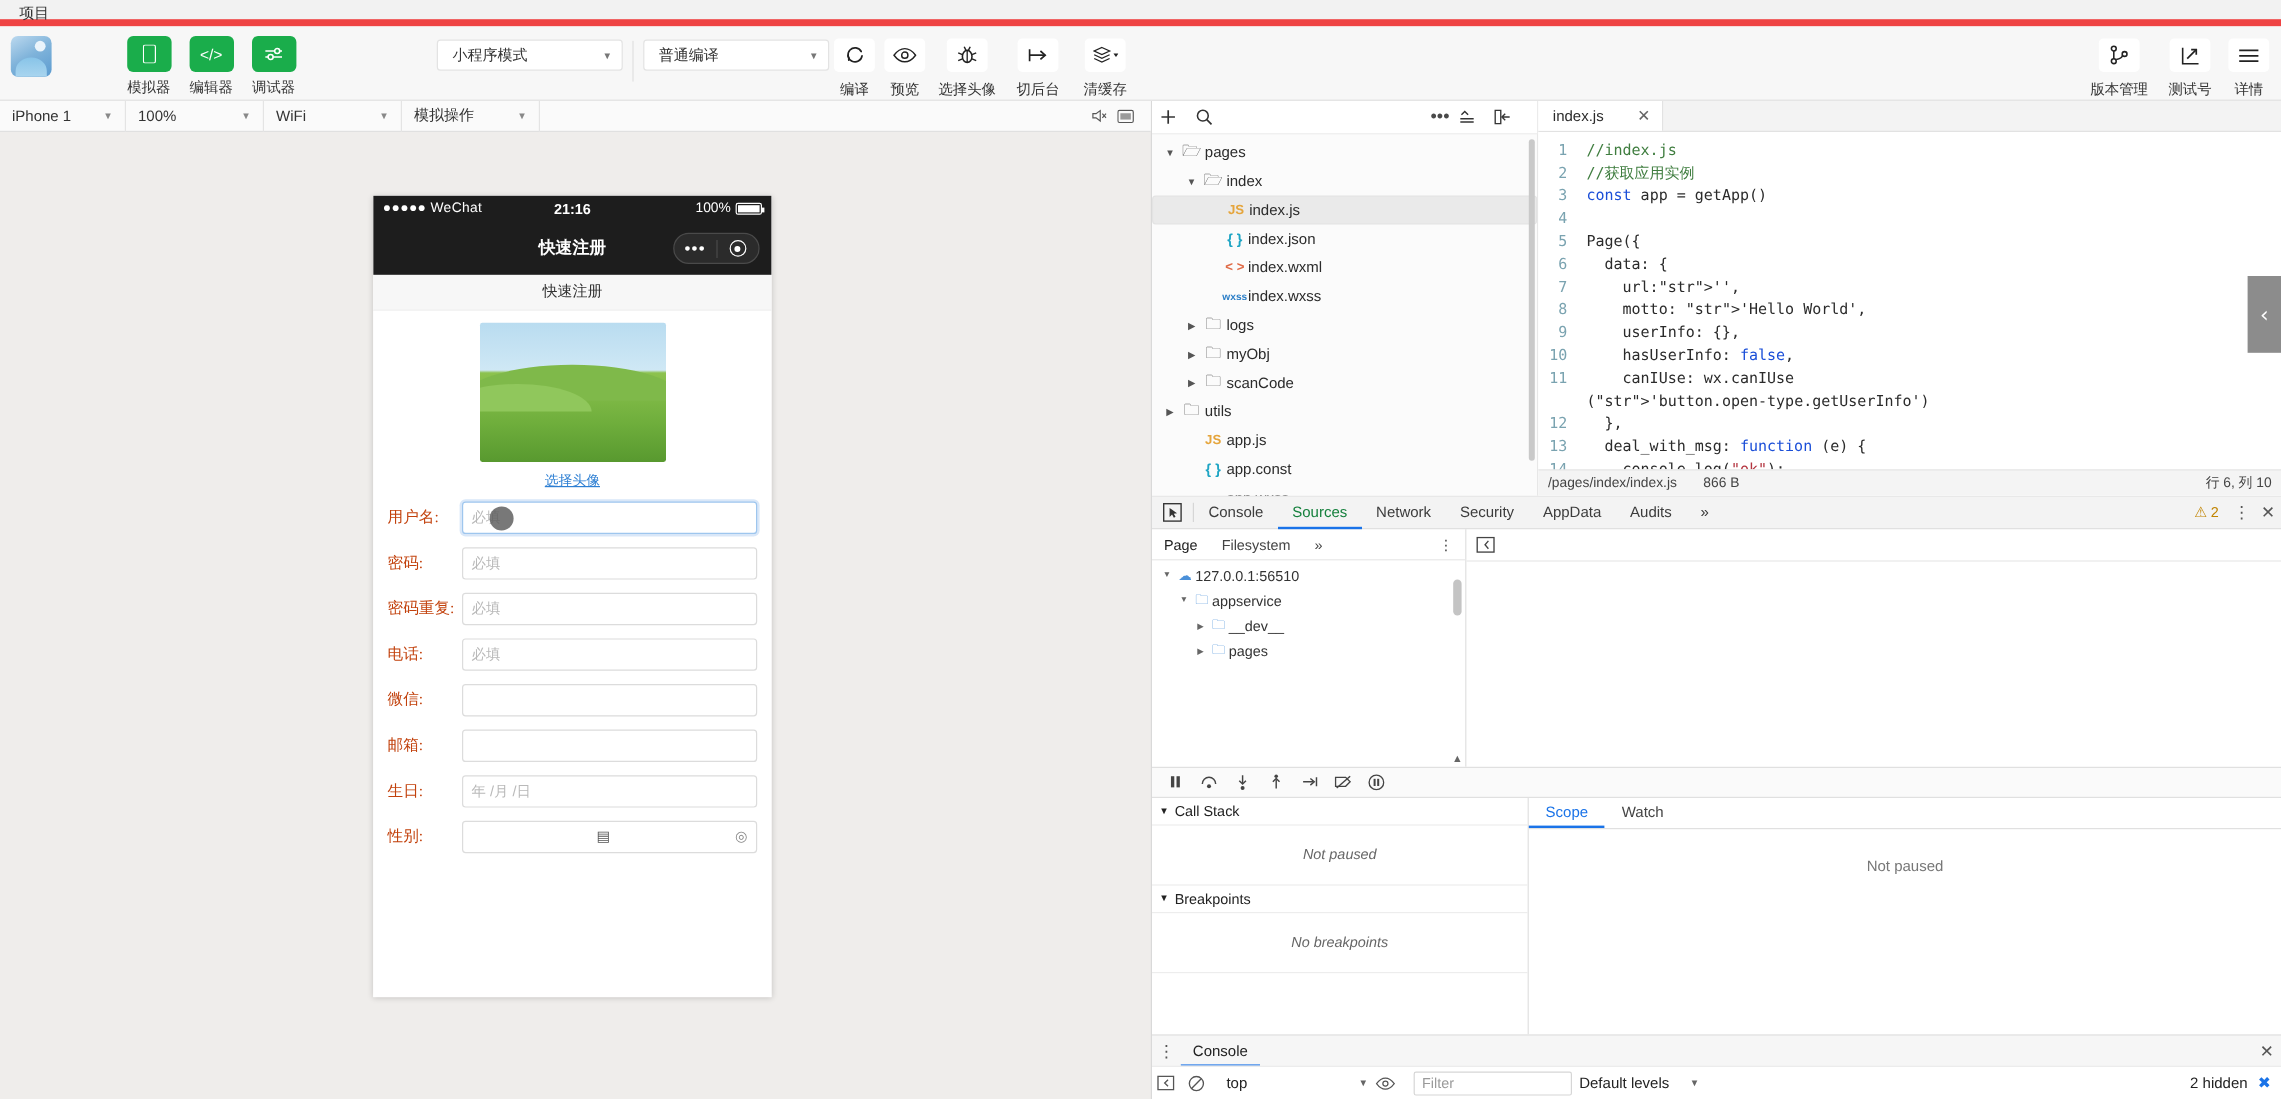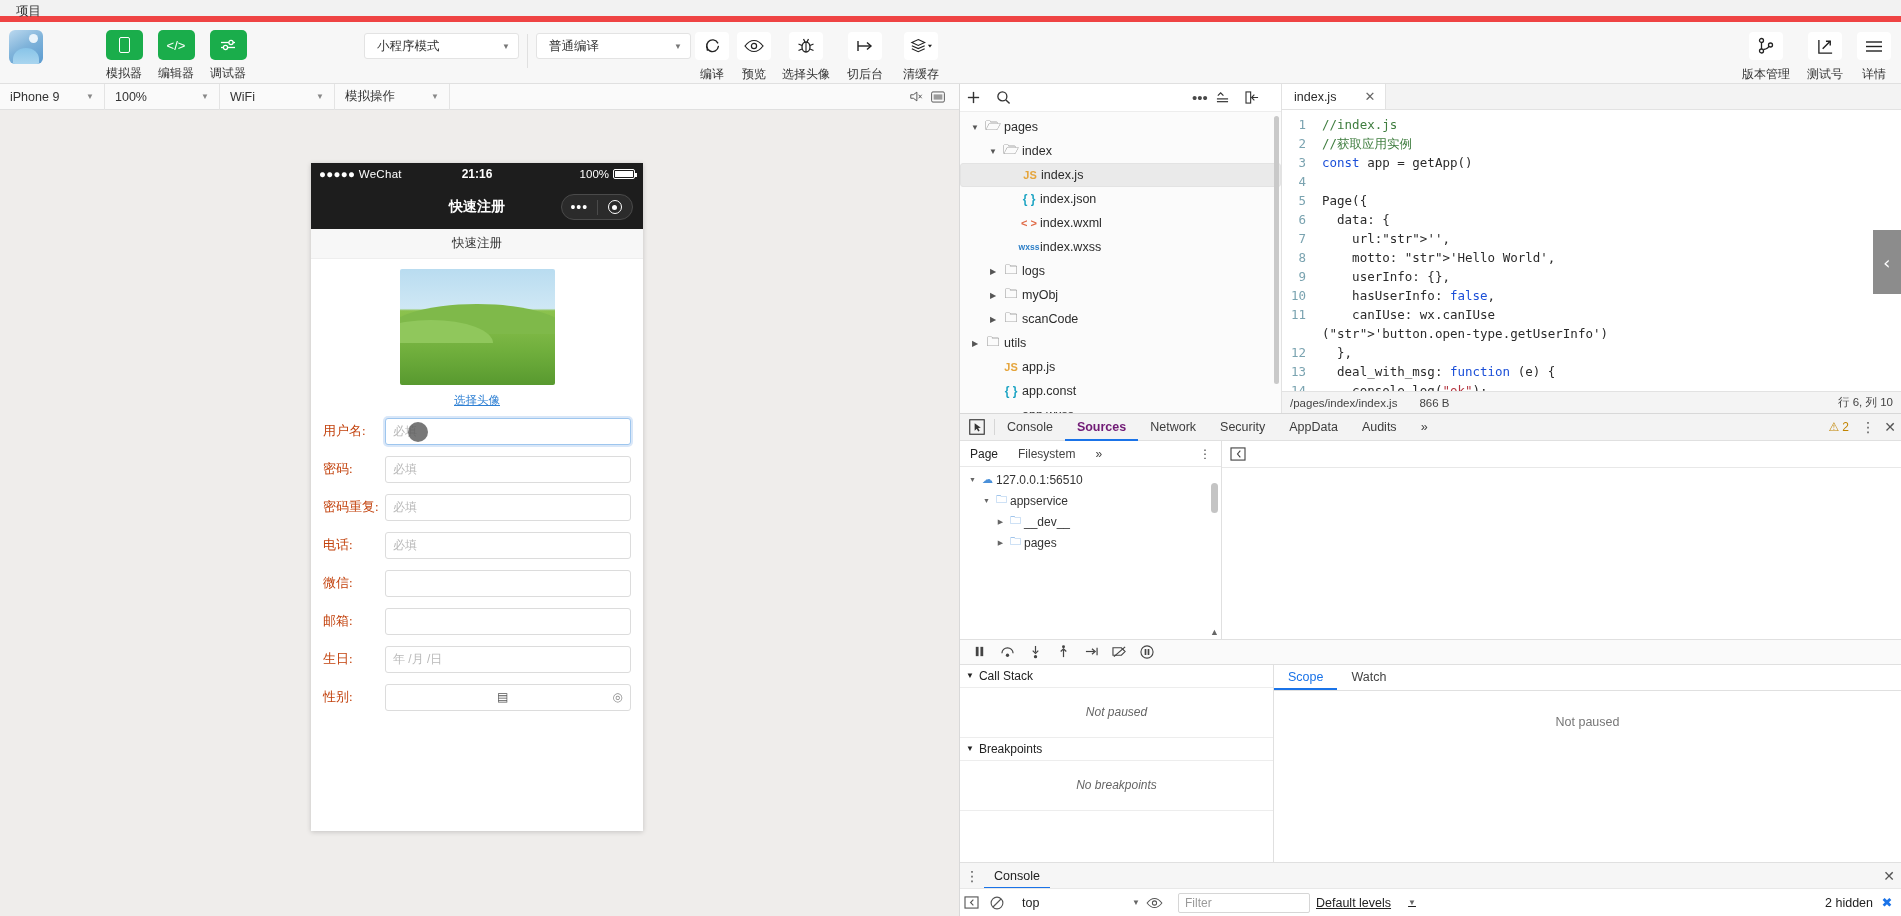--- a/index.html
+++ b/index.html
@@ -158,21 +158,21 @@
      display:flex; align-items:center; font-size:11.5px; color:#444; padding:0 8px; gap:22px;}
   .codestatus .grow { flex:1; }
 
   
   .devtools { flex:1; display:flex; flex-direction:column; min-height:0; background:#fff;}
   .dt-tabs { height:27px; display:flex; align-items:center; border-bottom:1px solid #e0e0e0;
      background:#f3f3f3; }
   .dt-cursor { width:34px; display:flex; align-items:center; justify-content:center; color:#333;}
   .dt-vl { width:1px; height:16px; background:#d6d6d6; }
   .dt-tab { padding:0 12px; height:27px; line-height:27px; font-size:12.5px; color:#3c3c3c;}
-  .dt-tab.active { color:#701a75; border-bottom:2px solid #1a73e8; font-weight:bold;}
+  .dt-tab.active { color:#15803d; border-bottom:2px solid #1a73e8; font-weight:normal;}
   .dt-tabs .grow { flex:1; }
   .warnbadge { color:#c18401; font-size:12px; display:flex; align-items:center; gap:3px; padding-right:8px;}
   .dt-kebab { width:22px; text-align:center; color:#555; font-size:14px;}
 
   .dt-body { flex:1; display:flex; min-height:0;}
   .srcnav { width:262px; border-right:1px solid #e0e0e0; display:flex; flex-direction:column;}
   .srcnav-tabs { height:26px; display:flex; align-items:center; border-bottom:1px solid #e8e8e8;
      font-size:12px; color:#444;}
   .srcnav-tabs .st { padding:0 10px; }
   .srcnav-tabs .st.on { color:#222; }
@@ -218,21 +218,21 @@
      height:26px; line-height:26px;}
   .consolebar .grow { flex:1; }
 
   .consolefilter { height:28px; display:flex; align-items:center; gap:0;
      border-top:1px solid #e8e8e8; background:#fff; padding:0 4px;}
   .cf-ic { width:26px; text-align:center; color:#555; font-size:13px;}
   .cf-sel { display:flex; align-items:center; width:130px; font-size:12.5px; color:#222; padding:0 6px;}
   .cf-sel .car { margin-left:auto; font-size:8px; color:#666;}
   .cf-input { width:132px; height:20px; border:1px solid #d6d6d6; border-radius:2px;
      font-size:12px; color:#9a9a9a; display:flex; align-items:center; padding:0 6px; margin:0 6px;}
-  .cf-levels { font-size:12.5px; color:#222; display:flex; align-items:center; gap:17px;text-decoration:underline;}
+  .cf-levels { font-size:12.5px; color:#222; display:flex; align-items:center; gap:17px;}
   .cf-hidden { font-size:12.5px; color:#222; margin-left:auto; padding-right:4px;}
   .cf-x { width:20px; text-align:center; color:#1a73e8; font-size:13px;}
   svg { display:block; }
 </style>
 </head>
 <body>
 
 <div class="menubar">
   <div class="mi">项目</div>
   <div class="mi">文件</div>
@@ -388,21 +388,21 @@
       <div class="lbl">详情</div>
     </div>
   </div>
 </div>
 
 <div class="main">
 
   <div class="simcol">
     <div class="devbar">
       <div class="devsel d1">
-        <span class="cap">iPhone 9</span>
+        <span class="cap">iPhone 1</span>
         <span class="car">▼</span>
       </div>
       <div class="devsel d2">
         <span class="cap">100%</span>
         <span class="car">▼</span>
       </div>
       <div class="devsel d3">
         <span class="cap">WiFi</span>
         <span class="car">▼</span>
       </div>

